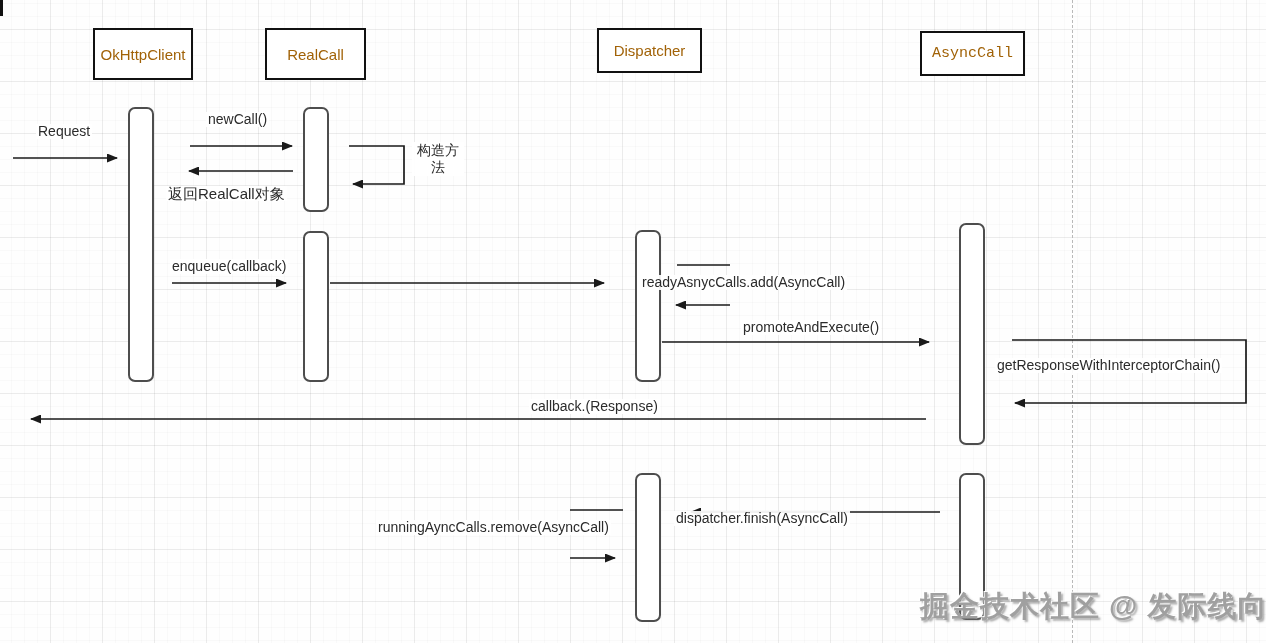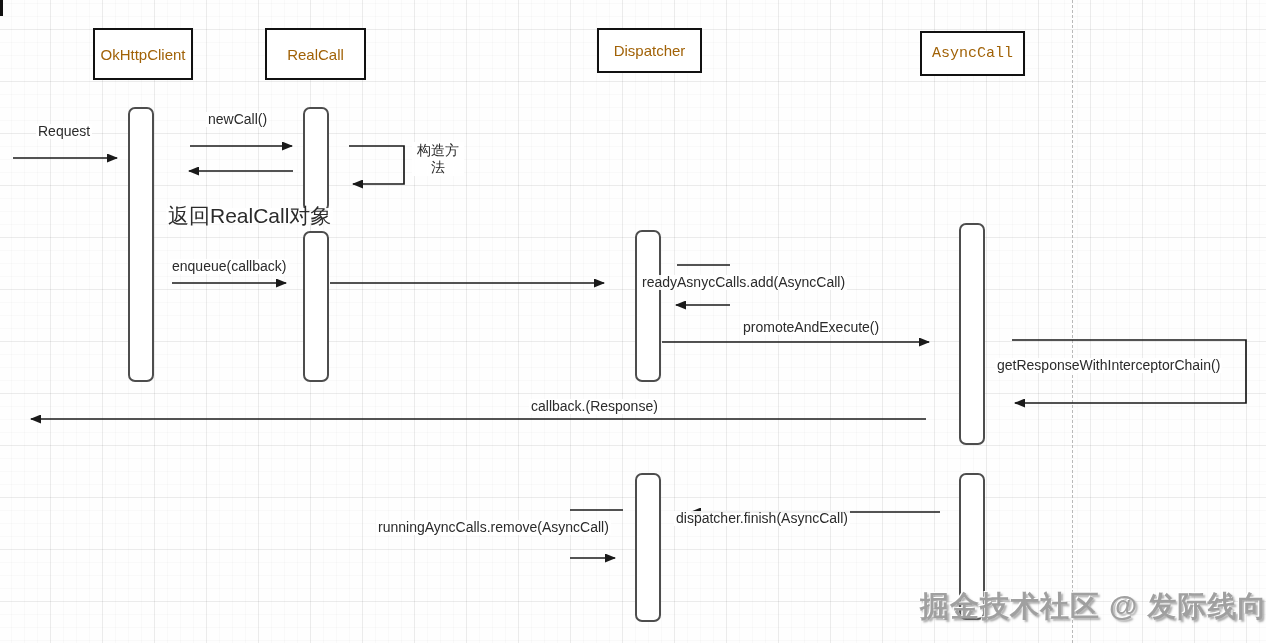--- a/index.html
+++ b/index.html
@@ -23,21 +23,21 @@
   }
   .bar{
     position:absolute;box-sizing:border-box;width:26px;border:2px solid #4d4d4d;
     border-radius:7px;background:#fff;z-index:2;
   }
   .wires{position:absolute;left:0;top:0;z-index:4;}
   .msg{
     position:absolute;font-size:14px;line-height:15px;white-space:nowrap;
     background:rgba(255,255,255,0.92);padding:0 2px;z-index:5;color:#2b2b2b;
   }
-  .msg.cjk{font-size:21px;margin-top:22px;}
+  .msg.cjk{font-size:15px;}
   .msg.wrap{white-space:normal;width:48px;text-align:center;line-height:17px;}
   .page-divider{
     position:absolute;top:0;bottom:0;width:0;border-left:1px dashed #b9b9b9;z-index:1;
   }
   .corner-mark{position:absolute;left:0;top:0;width:3px;height:16px;background:#111;z-index:6;}
   .watermark{
     position:absolute;left:920px;top:587px;z-index:10;white-space:nowrap;
     font-size:29px;font-weight:bold;letter-spacing:1px;color:#a0a0a0;
     text-shadow:-1px -1px 0 #ffffff, 2px 2px 2px rgba(110,110,110,0.55);
   }

